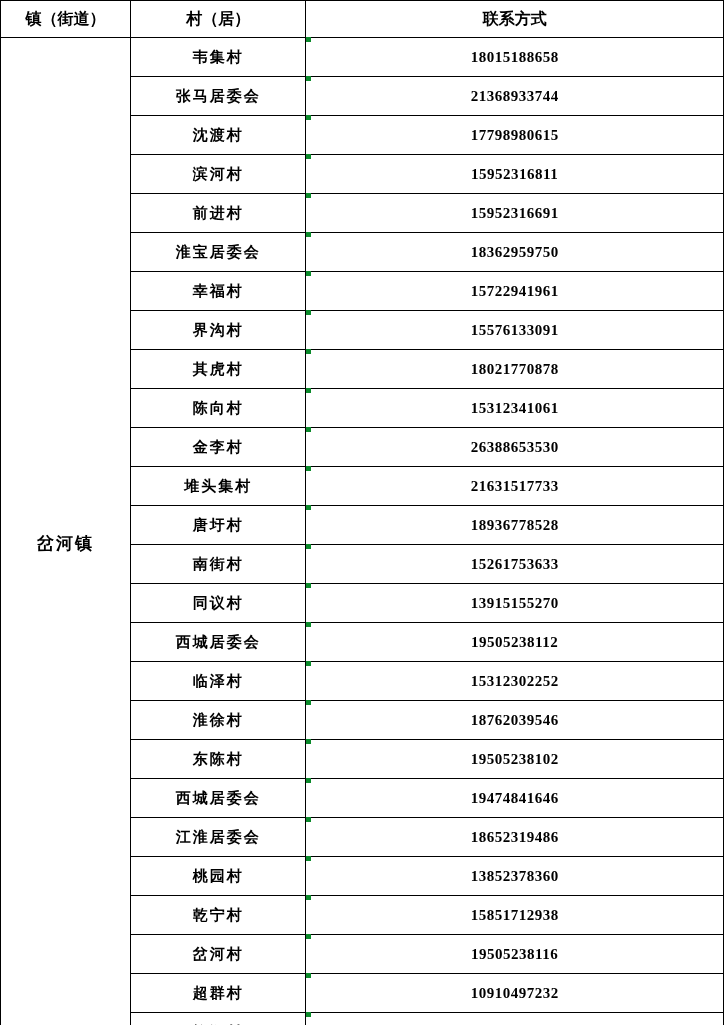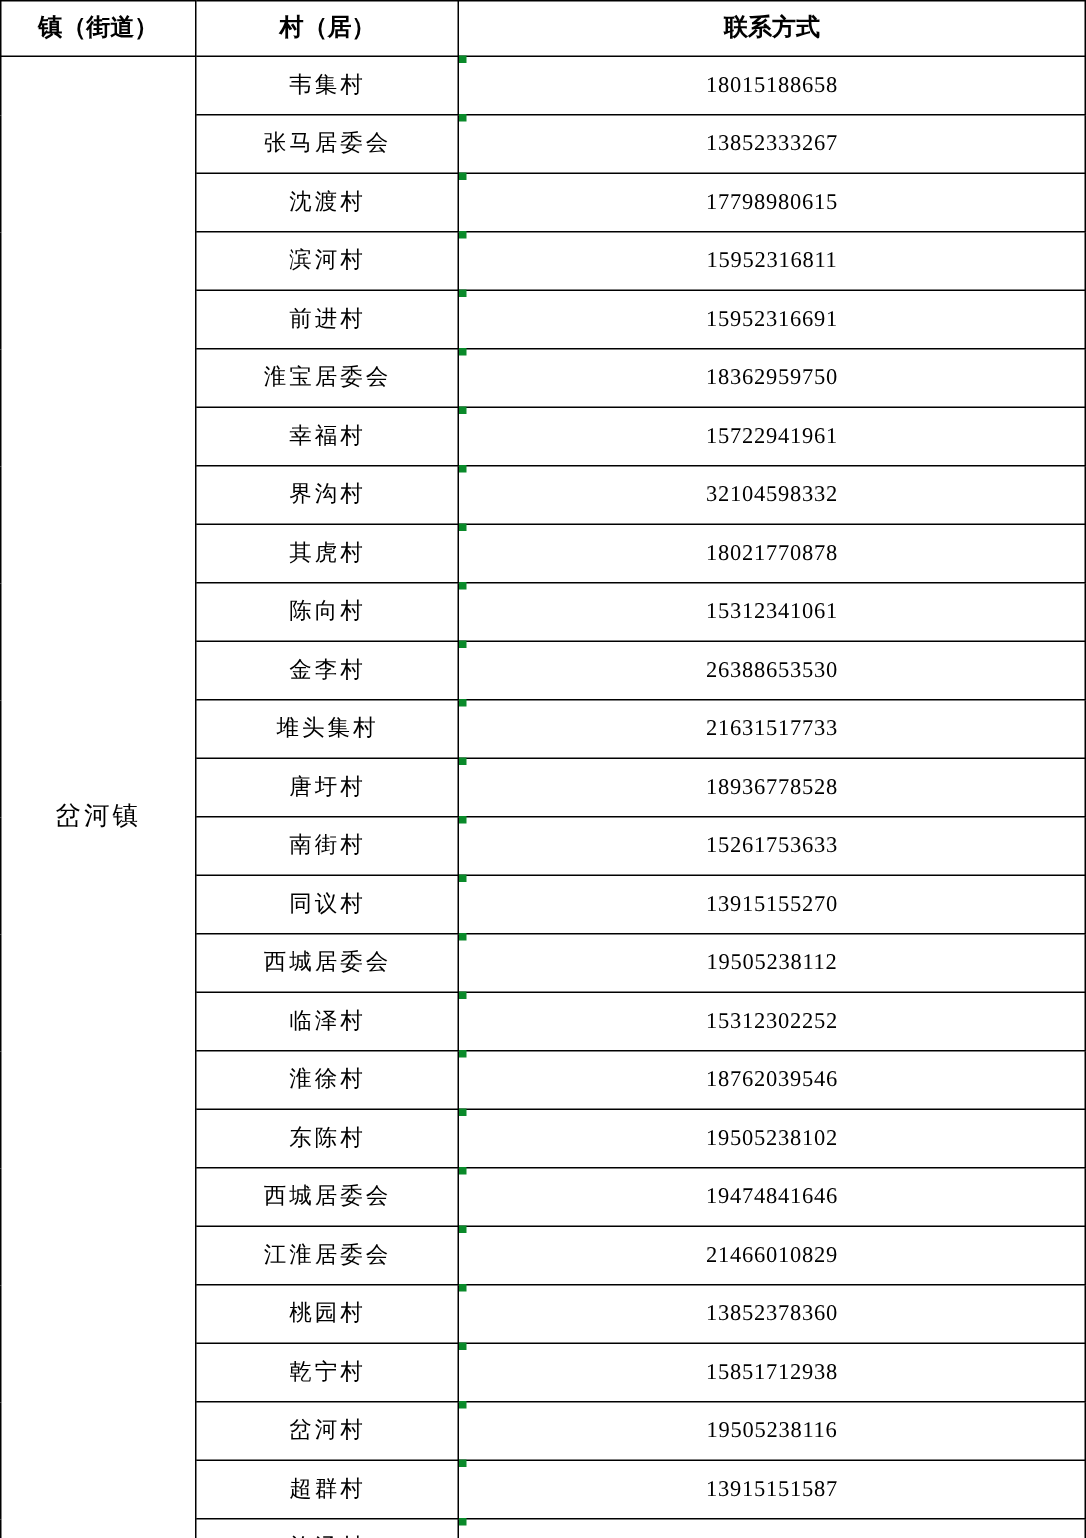--- a/index.html
+++ b/index.html
@@ -30,21 +30,21 @@
     height: 36px;
     font-weight: bold;
     font-size: 16px;
   }
   .col-town { width: 130px; }
   .col-village { width: 175px; }
   .col-contact { width: 417px; }
 
   .contact-table tbody td {
     height: 38px;
-    font-weight: normal;
+    font-weight: bold;
   }
   td.town-cell {
     font-weight: bold;
     font-size: 17px;
     letter-spacing: 2px;
   }
   td.village-cell {
     letter-spacing: 2px;
   }
   td.contact-cell {
@@ -79,21 +79,21 @@
     </tr>
   </thead>
   <tbody id="table-body">
       <tr>
         <td class="town-cell" rowspan="26">岔河镇</td>
         <td class="village-cell">韦集村</td>
         <td class="contact-cell">18015188658</td>
       </tr>
       <tr>
         <td class="village-cell">张马居委会</td>
-        <td class="contact-cell">13852333267</td>
+        <td class="contact-cell">21368933744</td>
       </tr>
       <tr>
         <td class="village-cell">沈渡村</td>
         <td class="contact-cell">17798980615</td>
       </tr>
       <tr>
         <td class="village-cell">滨河村</td>
         <td class="contact-cell">15952316811</td>
       </tr>
       <tr>
@@ -103,21 +103,21 @@
       <tr>
         <td class="village-cell">淮宝居委会</td>
         <td class="contact-cell">18362959750</td>
       </tr>
       <tr>
         <td class="village-cell">幸福村</td>
         <td class="contact-cell">15722941961</td>
       </tr>
       <tr>
         <td class="village-cell">界沟村</td>
-        <td class="contact-cell">32104598332</td>
+        <td class="contact-cell">15576133091</td>
       </tr>
       <tr>
         <td class="village-cell">其虎村</td>
         <td class="contact-cell">18021770878</td>
       </tr>
       <tr>
         <td class="village-cell">陈向村</td>
         <td class="contact-cell">15312341061</td>
       </tr>
       <tr>
@@ -155,36 +155,36 @@
       <tr>
         <td class="village-cell">东陈村</td>
         <td class="contact-cell">19505238102</td>
       </tr>
       <tr>
         <td class="village-cell">西城居委会</td>
         <td class="contact-cell">19474841646</td>
       </tr>
       <tr>
         <td class="village-cell">江淮居委会</td>
-        <td class="contact-cell">21466010829</td>
+        <td class="contact-cell">18652319486</td>
       </tr>
       <tr>
         <td class="village-cell">桃园村</td>
         <td class="contact-cell">13852378360</td>
       </tr>
       <tr>
         <td class="village-cell">乾宁村</td>
         <td class="contact-cell">15851712938</td>
       </tr>
       <tr>
         <td class="village-cell">岔河村</td>
         <td class="contact-cell">19505238116</td>
       </tr>
       <tr>
         <td class="village-cell">超群村</td>
-        <td class="contact-cell">13915151587</td>
+        <td class="contact-cell">10910497232</td>
       </tr>
       <tr>
         <td class="village-cell">施汤村</td>
         <td class="contact-cell">15952310710</td>
       </tr>
     </tbody>
 </table>
 
 </body></html>

